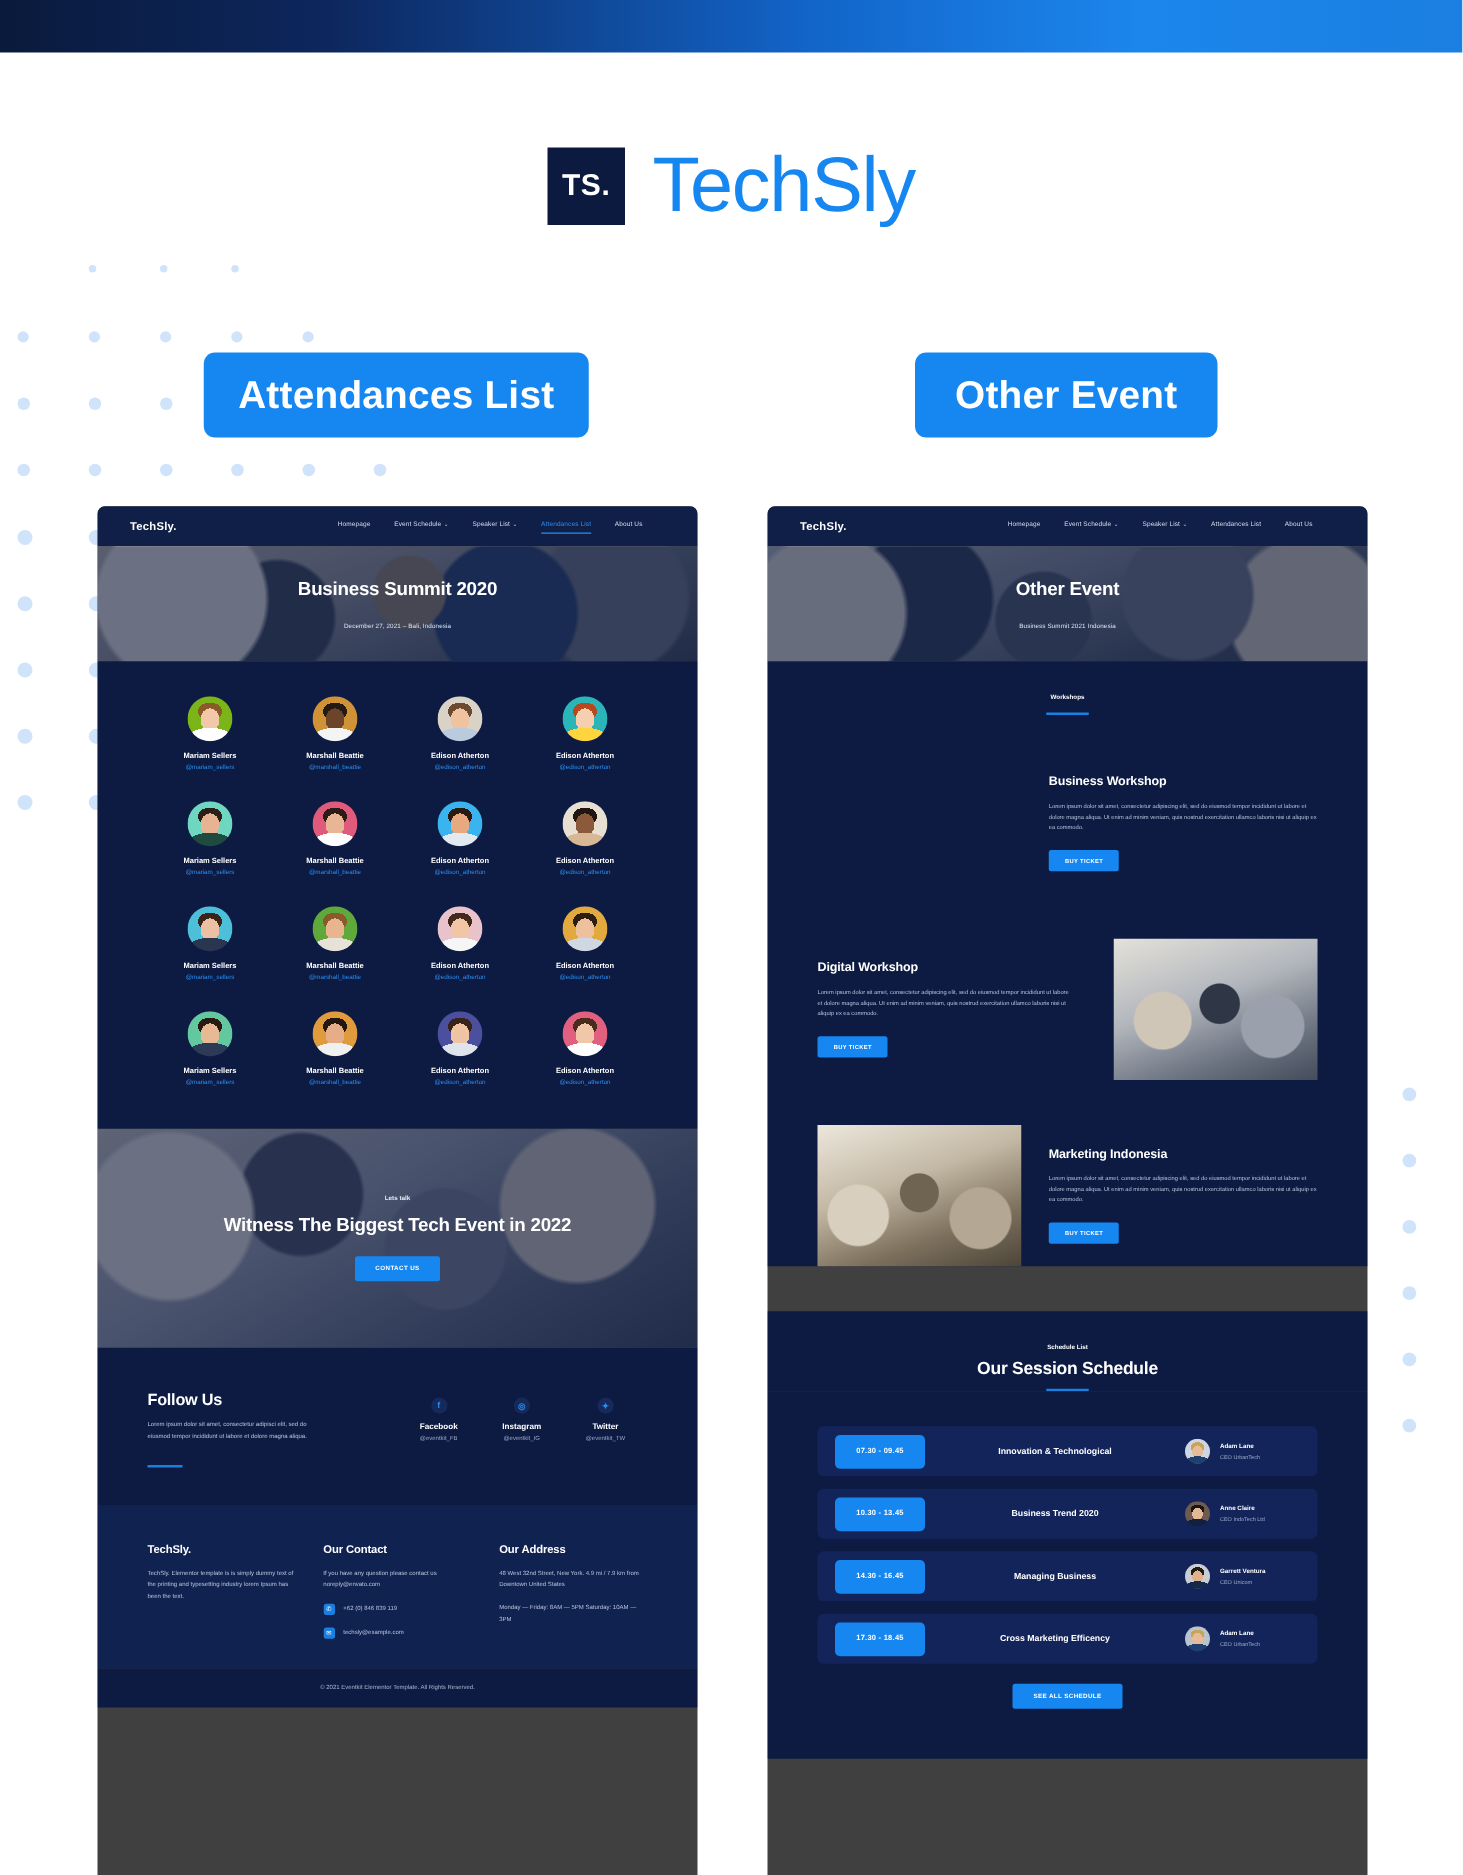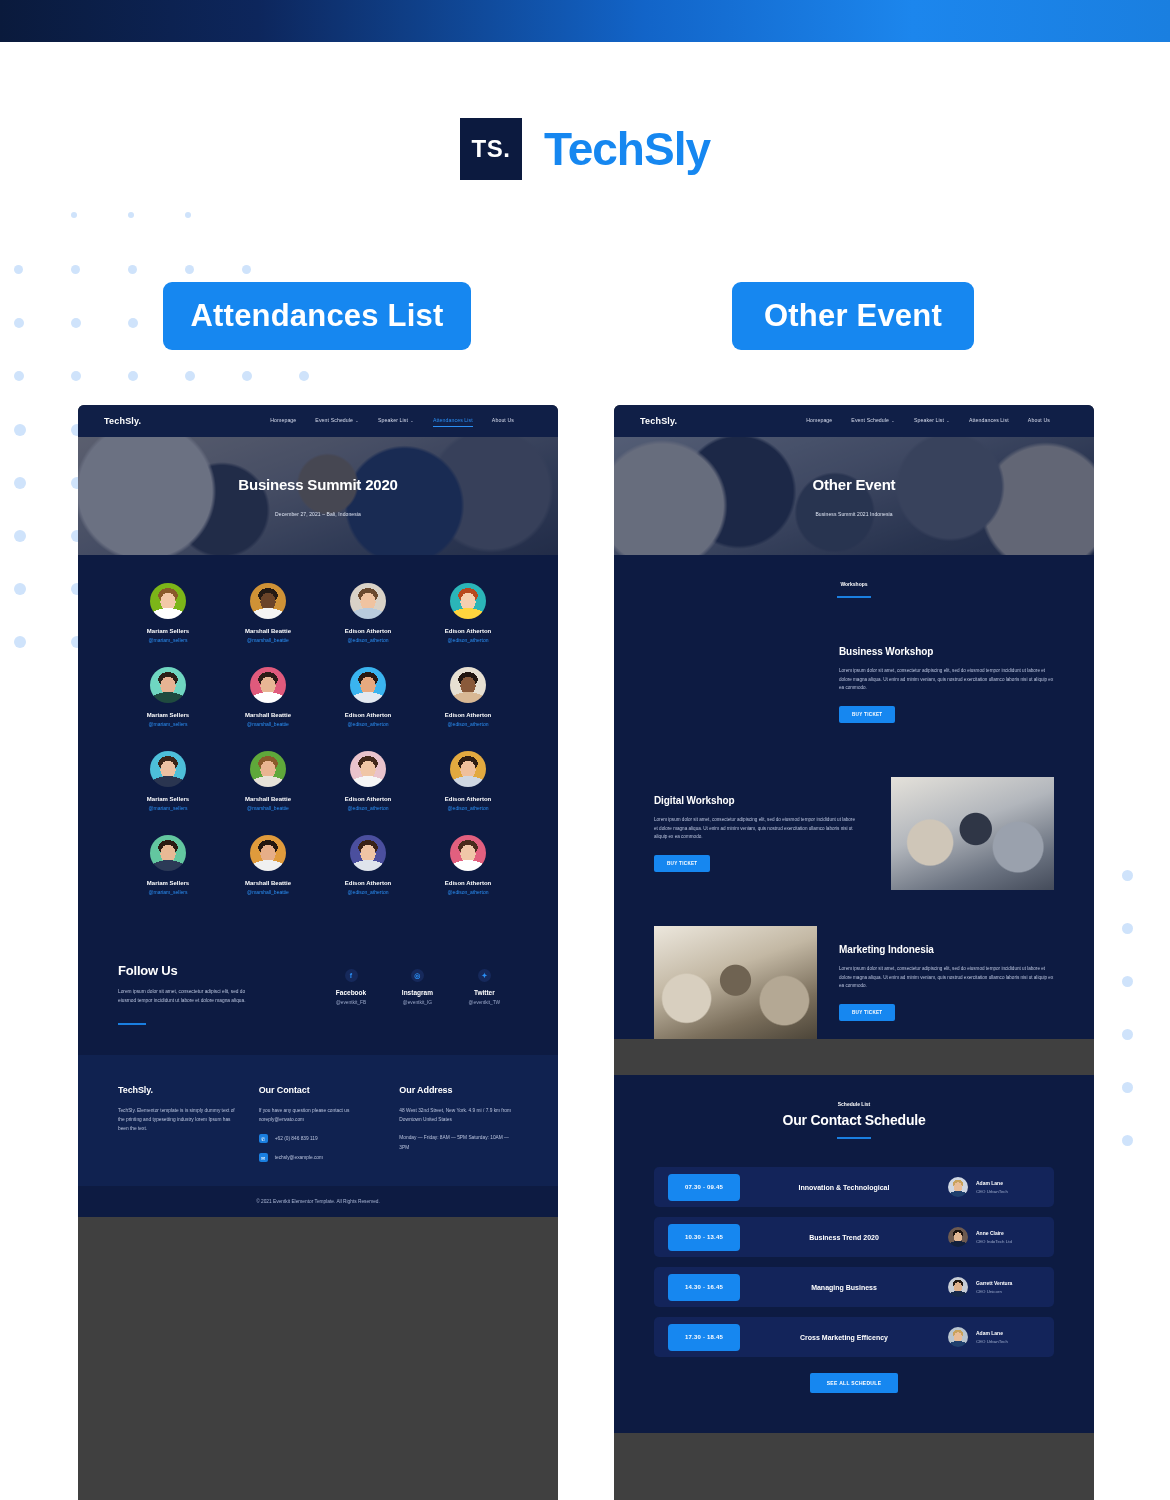--- a/index.html
+++ b/index.html
@@ -37,21 +37,21 @@
     gap: 22px;
   }
   .brand-mark {
     width: 62px; height: 62px;
     background: #0c1a3f;
     color: #ffffff;
     display: flex; align-items: center; justify-content: center;
     font-size: 24px; font-weight: 700; letter-spacing: .5px;
   }
   .brand-name {
-    font-size: 46px; font-weight: 700;
+    font-size: 62px; font-weight: 400;
     color: #1687f0;
     letter-spacing: -1px;
     line-height: 1;
   }
 
   
   .pill {
     position: absolute;
     height: 68px;
     border-radius: 9px;
@@ -90,21 +90,21 @@
   }
   .m-menu-item.active { color: #2a8ff5; }
   .m-menu-item.active::after {
     content: ""; position: absolute; left: 0; right: 0; bottom: -1px;
     height: 1px; background: #2a8ff5;
   }
   .caret { font-size: 4.5px; margin-left: 2px; opacity: .8; }
 
   
   .m-hero {
-    height: 118px;
+    height: 92px;
     position: relative;
     display: flex; flex-direction: column;
     align-items: center; justify-content: center;
     overflow: hidden;
     gap: 12px;
   }
   .hero-photo { position: absolute; inset: 0; }
   .hero-tint { position: absolute; inset: 0; background: rgba(13,25,62,.55); }
   .m-hero h1 { position: relative; color: #fff; font-size: 15px; font-weight: 700; letter-spacing: -.2px; }
   .m-hero p  { position: relative; color: #dfe5f3; font-size: 5px; margin-top: 6px; letter-spacing: .1px; }
@@ -392,20 +392,32 @@
         <div class="att-name">Edison Atherton</div>
         <div class="att-handle">@edison_atherton</div>
       </div>
       <div class="att">
         <div class="av" style="background:#e2607f;background-image:radial-gradient(ellipse 58% 34% at 50% 104%, #ffffff 0 100%, transparent 100%),radial-gradient(ellipse 21% 25% at 50% 52%, #f0c7a8 0 100%, transparent 100%),radial-gradient(ellipse 27% 20% at 50% 34%, #4a2c1c 0 100%, transparent 100%);"></div>
         <div class="att-name">Edison Atherton</div>
         <div class="att-handle">@edison_atherton</div>
       </div>
     </div>
 
+  <div class="cta">
+    <div class="hero-photo" style="background:
+           radial-gradient(circle at 12% 40%, #e9e4dc 0 15%, transparent 16%),
+           radial-gradient(circle at 34% 30%, #4a4f5f 0 14%, transparent 15%),
+           radial-gradient(circle at 58% 55%, #7a8090 0 16%, transparent 17%),
+           radial-gradient(circle at 80% 35%, #cfc8bd 0 15%, transparent 16%),
+           linear-gradient(150deg,#cbc6bd 0%,#9aa0aa 38%,#5d6779 72%,#3a4356 100%);"></div>
+    <div class="hero-tint" style="background:rgba(16,28,66,.58);"></div>
+    <div class="cta-eyebrow">Lets talk</div>
+    <div class="cta-title">Witness The Biggest Tech Event in 2022</div>
+    <button class="btn">CONTACT US</button>
+  </div>
 
   <div class="follow">
     <div class="follow-left">
       <h3>Follow Us</h3>
       <p>Lorem ipsum dolor sit amet, consectetur adipisci elit, sed do eiusmod tempor incididunt ut labore et dolore magna aliqua.</p>
       <div class="follow-rule"></div>
     </div>
     <div class="socials" id="socials">
         <div class="social">
           <div class="social-ic">f</div>
@@ -493,21 +505,21 @@
         <div class="ws-body"><h3>Digital Workshop</h3><p>Lorem ipsum dolor sit amet, consectetur adipiscing elit, sed do eiusmod tempor incididunt ut labore et dolore magna aliqua. Ut enim ad minim veniam, quis nostrud exercitation ullamco laboris nisi ut aliquip ex ea commodo.</p><button class="btn">BUY TICKET</button></div>
       </div>
       <div class="ws">
         <div class="ws-img" style="background:radial-gradient(circle at 20% 64%, #d8cfbf 0 16%, transparent 17%),radial-gradient(circle at 50% 48%, #6f6352 0 15%, transparent 16%),radial-gradient(circle at 80% 66%, #b4a894 0 16%, transparent 17%),linear-gradient(160deg,#ece7dd 0%,#c3b8a4 40%,#7a6e5b 74%,#4c4539 100%);"></div>
         <div class="ws-body"><h3>Marketing Indonesia</h3><p>Lorem ipsum dolor sit amet, consectetur adipiscing elit, sed do eiusmod tempor incididunt ut labore et dolore magna aliqua. Ut enim ad minim veniam, quis nostrud exercitation ullamco laboris nisi ut aliquip ex ea commodo.</p><button class="btn">BUY TICKET</button></div>
       </div>
     </div>
 
   <div class="sec">
     <div class="sec-eyebrow">Schedule List</div>
-    <div class="sec-title">Our Contact Schedule</div>
+    <div class="sec-title">Our Session Schedule</div>
     <div class="sec-rule"></div>
   </div>
 
   <div class="sched">
     <div id="sched-rows">
         <div class="s-row">
           <div class="s-time">07.30 - 09.45</div>
           <div class="s-topic">Innovation &amp; Technological</div>
           <div class="s-person">
             <div class="s-av" style="background:#cfd6e2;background-image:radial-gradient(ellipse 58% 34% at 50% 104%, #20406e 0 100%, transparent 100%),radial-gradient(ellipse 21% 25% at 50% 52%, #e8bc97 0 100%, transparent 100%),radial-gradient(ellipse 27% 20% at 50% 34%, #c9a25c 0 100%, transparent 100%);"></div>

